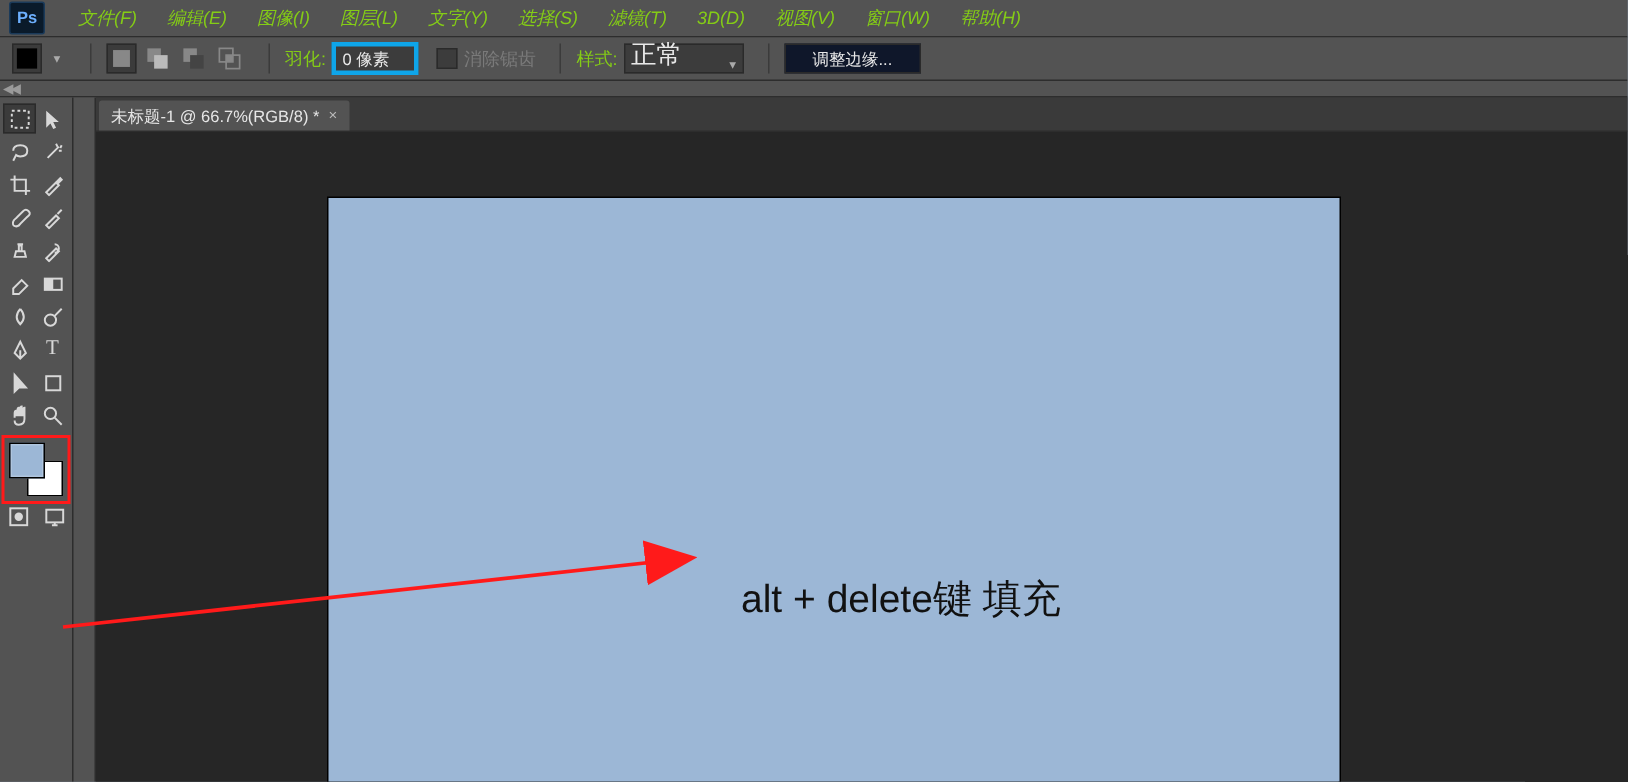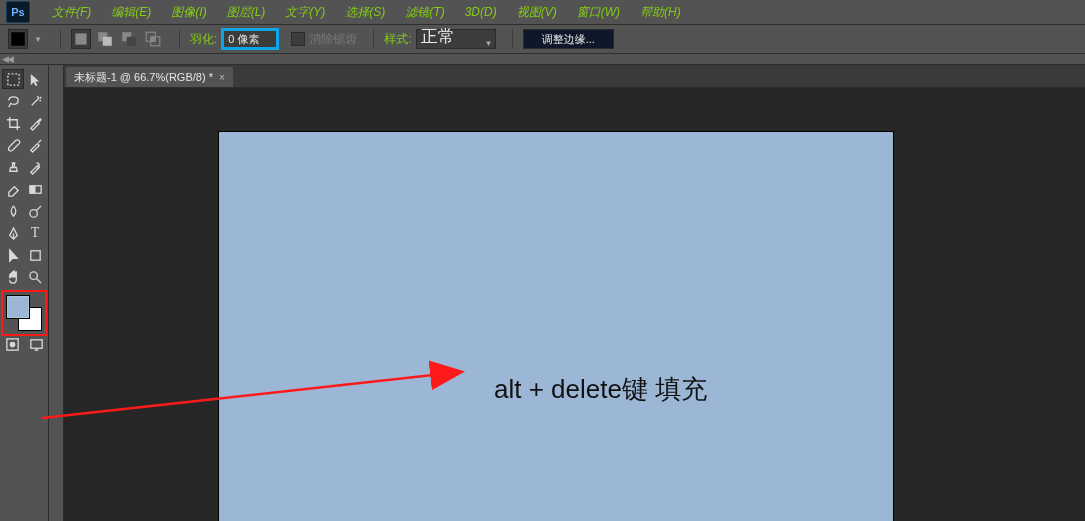--- a/index.html
+++ b/index.html
@@ -259,21 +259,21 @@
     position:absolute;
     top:44px;
     left:155px;
     width:674px;
     height:420px;
     background:#9cb7d6;
     box-shadow:0 0 0 1px #000;
   }
   .annotation-text{
     position:absolute;
-    top:284px;
+    top:294px;
     left:430px;
     font-size:26px;
     color:#111;
     font-family:"Microsoft YaHei", Arial, sans-serif;
   }
 
   
   .arrow-svg{
     position:absolute;
     top:0; left:0;

